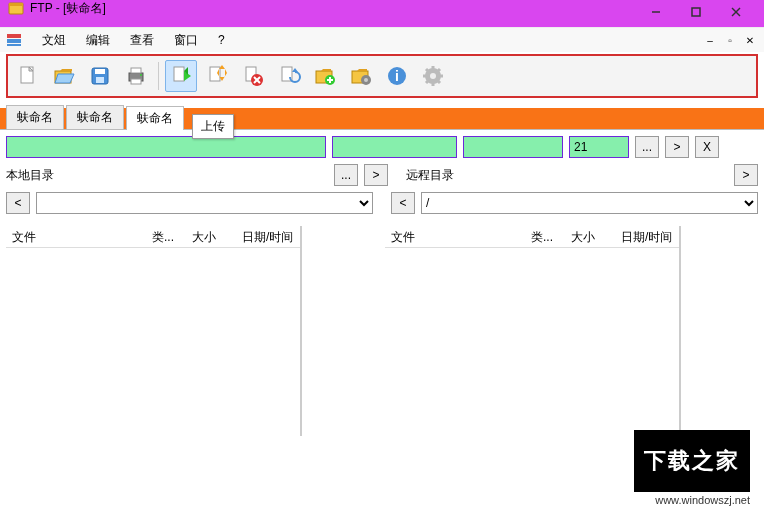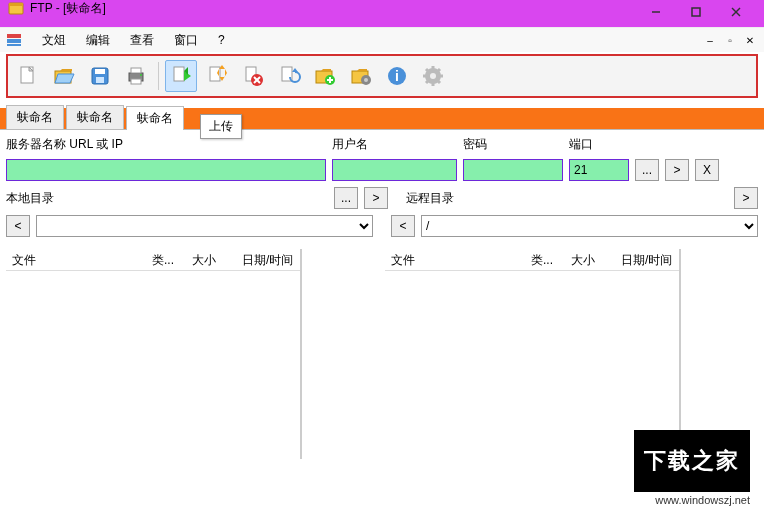--- a/index.html
+++ b/index.html
@@ -14,21 +14,21 @@
 .menubar .spacer { flex: 1; }
 .menubar .mdibtn { width: 16px; height: 14px; margin-left: 4px; display:flex; align-items:center; justify-content:center; font-size:10px; }
 .toolbar-wrap { border: 2px solid #d32f2f; margin: 2px 6px 0 6px; padding: 2px; background: #f4f4f4; }
 .toolbar { display: flex; align-items: center; gap: 4px; padding: 2px; }
 .tbtn { width: 32px; height: 32px; display: flex; align-items: center; justify-content: center; border: 1px solid transparent; border-radius: 2px; cursor: pointer; }
 .tbtn.active { border-color: #7eb4ea; background: #cde6ff; }
 .below-toolbar { height: 10px; }
 .tabs { display: flex; align-items: flex-end; padding: 0 6px; background: #f97316; border-bottom: 1px solid #bbb; height: 22px; }
 .tab { padding: 3px 10px; border: 1px solid #bbb; border-bottom: none; margin-right: 2px; background: #eee; font-size: 12px; cursor: pointer; position: relative; }
 .tab.active { background: #fff; top: 1px; }
-.tooltip { position: absolute; left: 200px; top: 114px; background: #fff; border: 1px solid #999; padding: 3px 8px; font-size: 12px; box-shadow: 1px 1px 2px rgba(0,0,0,0.2); z-index: 10; }
+.tooltip { position: absolute; left: 192px; top: 114px; background: #fff; border: 1px solid #999; padding: 3px 8px; font-size: 12px; box-shadow: 1px 1px 2px rgba(0,0,0,0.2); z-index: 10; }
 .panel { padding: 6px; }
 .row { display: flex; align-items: center; gap: 6px; margin-bottom: 6px; }
 .lbl { font-size: 12px; }
 input[type=text] { height: 22px; border: 1px solid #6d28d9; padding: 2px 4px; font-size: 12px; background: #86efac; }
 select { height: 22px; border: 1px solid #999; font-size: 12px; background: #fff; }
 .btn { height: 22px; min-width: 24px; border: 1px solid #999; background: #eee; font-size: 12px; cursor: pointer; padding: 0 6px; }
 .split { display: flex; gap: 6px; padding: 0 6px; }
 .pane { flex: 1; display: flex; flex-direction: row; }
 .listhdr { display: flex; border-bottom: 1px solid #ddd; height: 22px; align-items: center; font-size: 12px; padding-top:2px; }
 .lh { padding: 0 6px; border-right: 1px solid transparent; }
@@ -193,26 +193,20 @@
 <div class="tabs">
   <div class="tab">蚨命名</div>
   <div class="tab">蚨命名</div>
   <div class="tab active">蚨命名</div>
 </div>
 
 <div class="tooltip">上传</div>
 
 <div class="panel">
   <div class="row">
-    <span class="lbl" style="width:320px">服务器名称 URL 或 IP</span>
-    <span class="lbl" style="width:125px">用户名</span>
-    <span class="lbl" style="width:100px">密码</span>
-    <span class="lbl" style="width:50px">端口</span>
-  </div>
-  <div class="row">
     <input type="text" style="width: 320px;">
     <input type="text" style="width: 125px;">
     <input type="text" style="width: 100px;">
     <input type="text" style="width: 60px;" value="21">
     <button class="btn">...</button>
     <button class="btn">&gt;</button>
     <button class="btn">X</button>
   </div>
   <div class="row">
     <span class="lbl" style="flex:1">本地目录</span>

